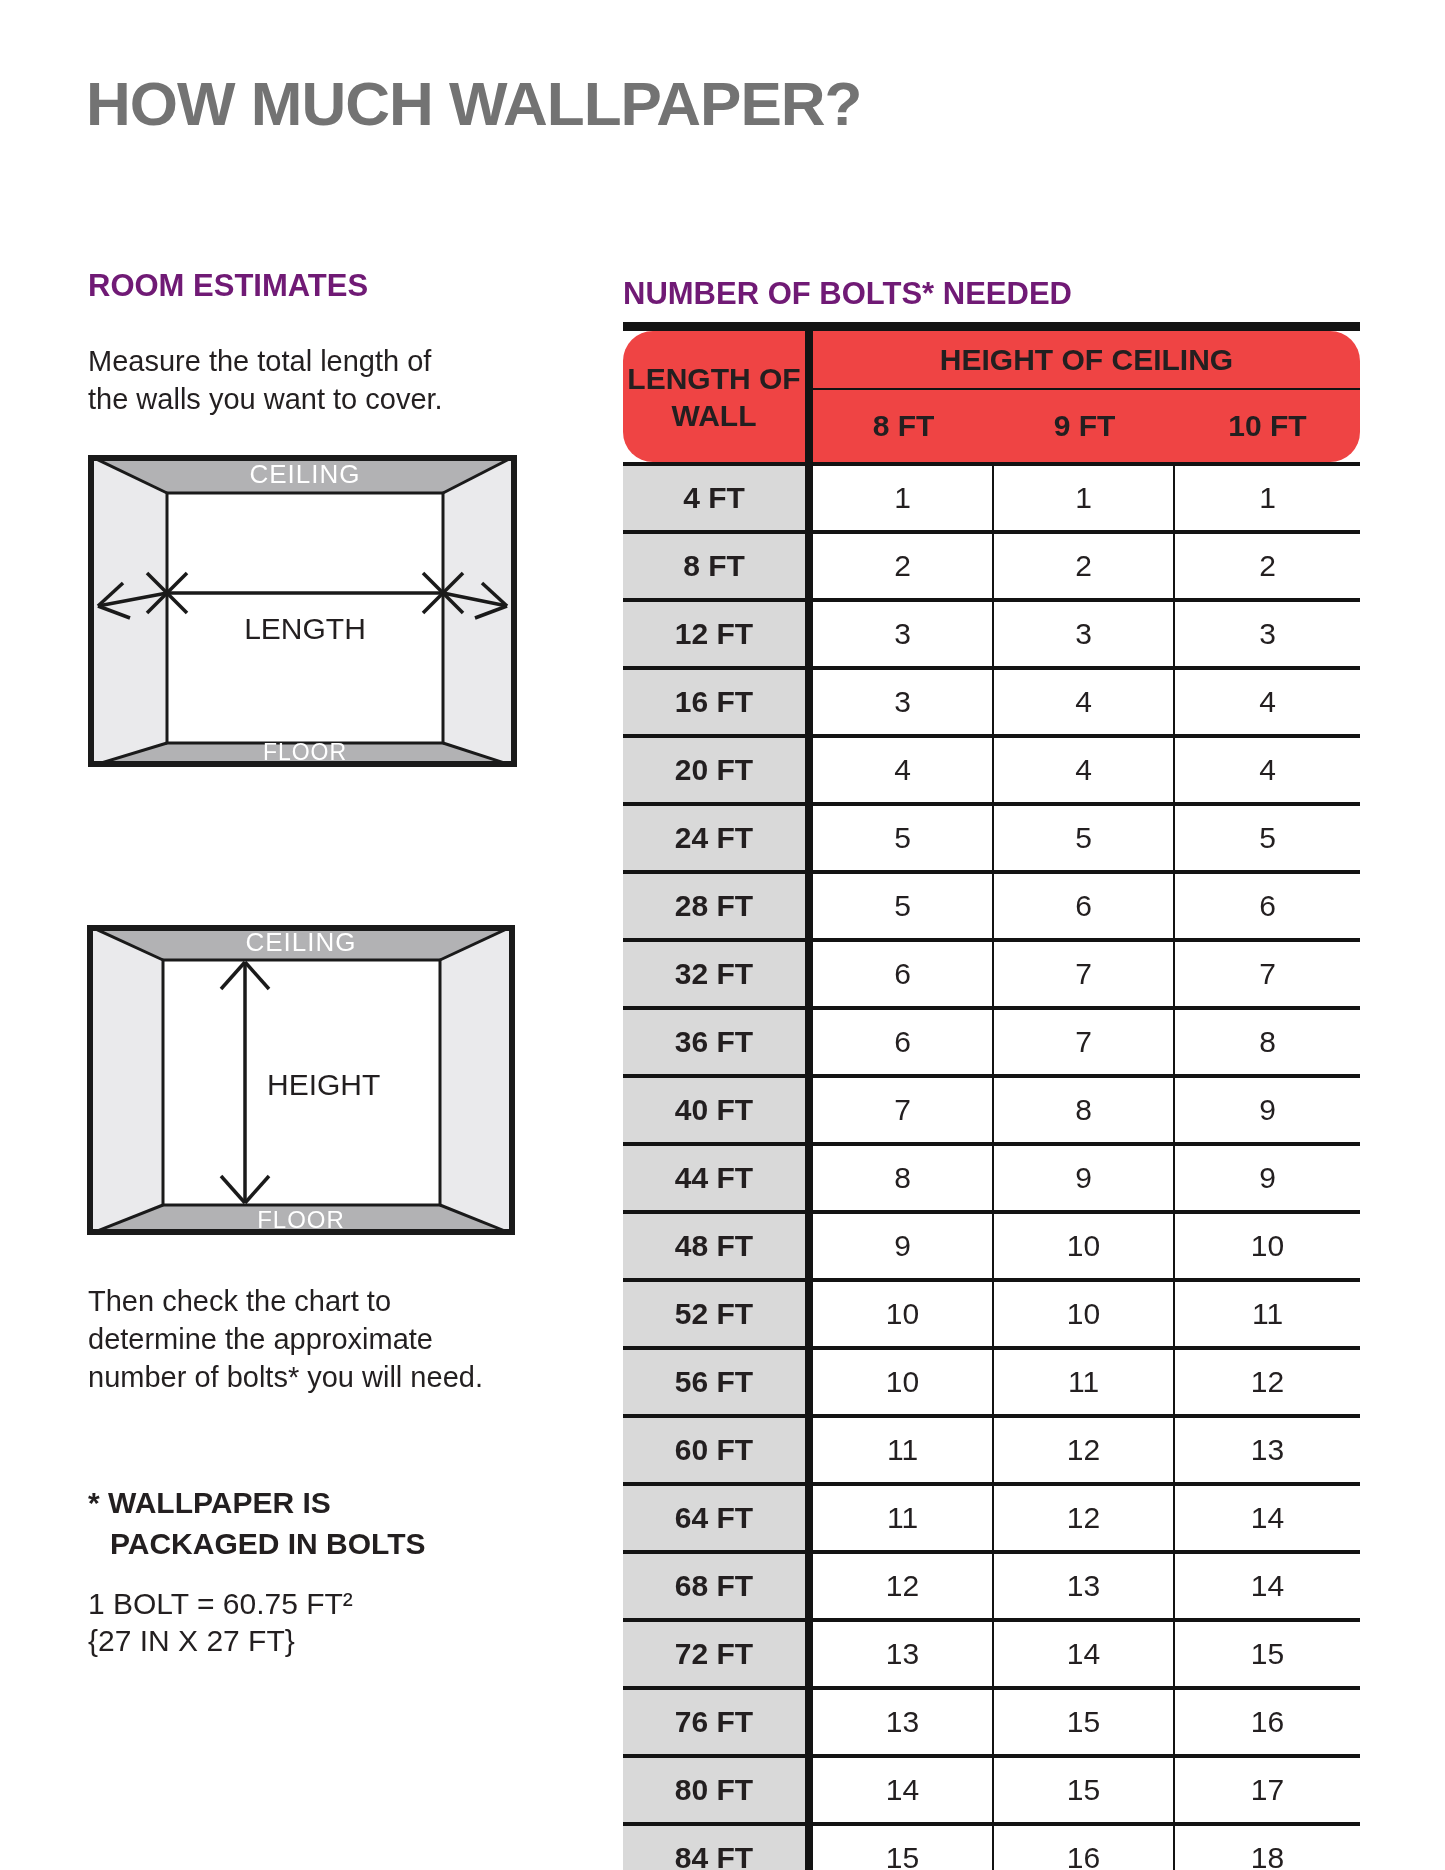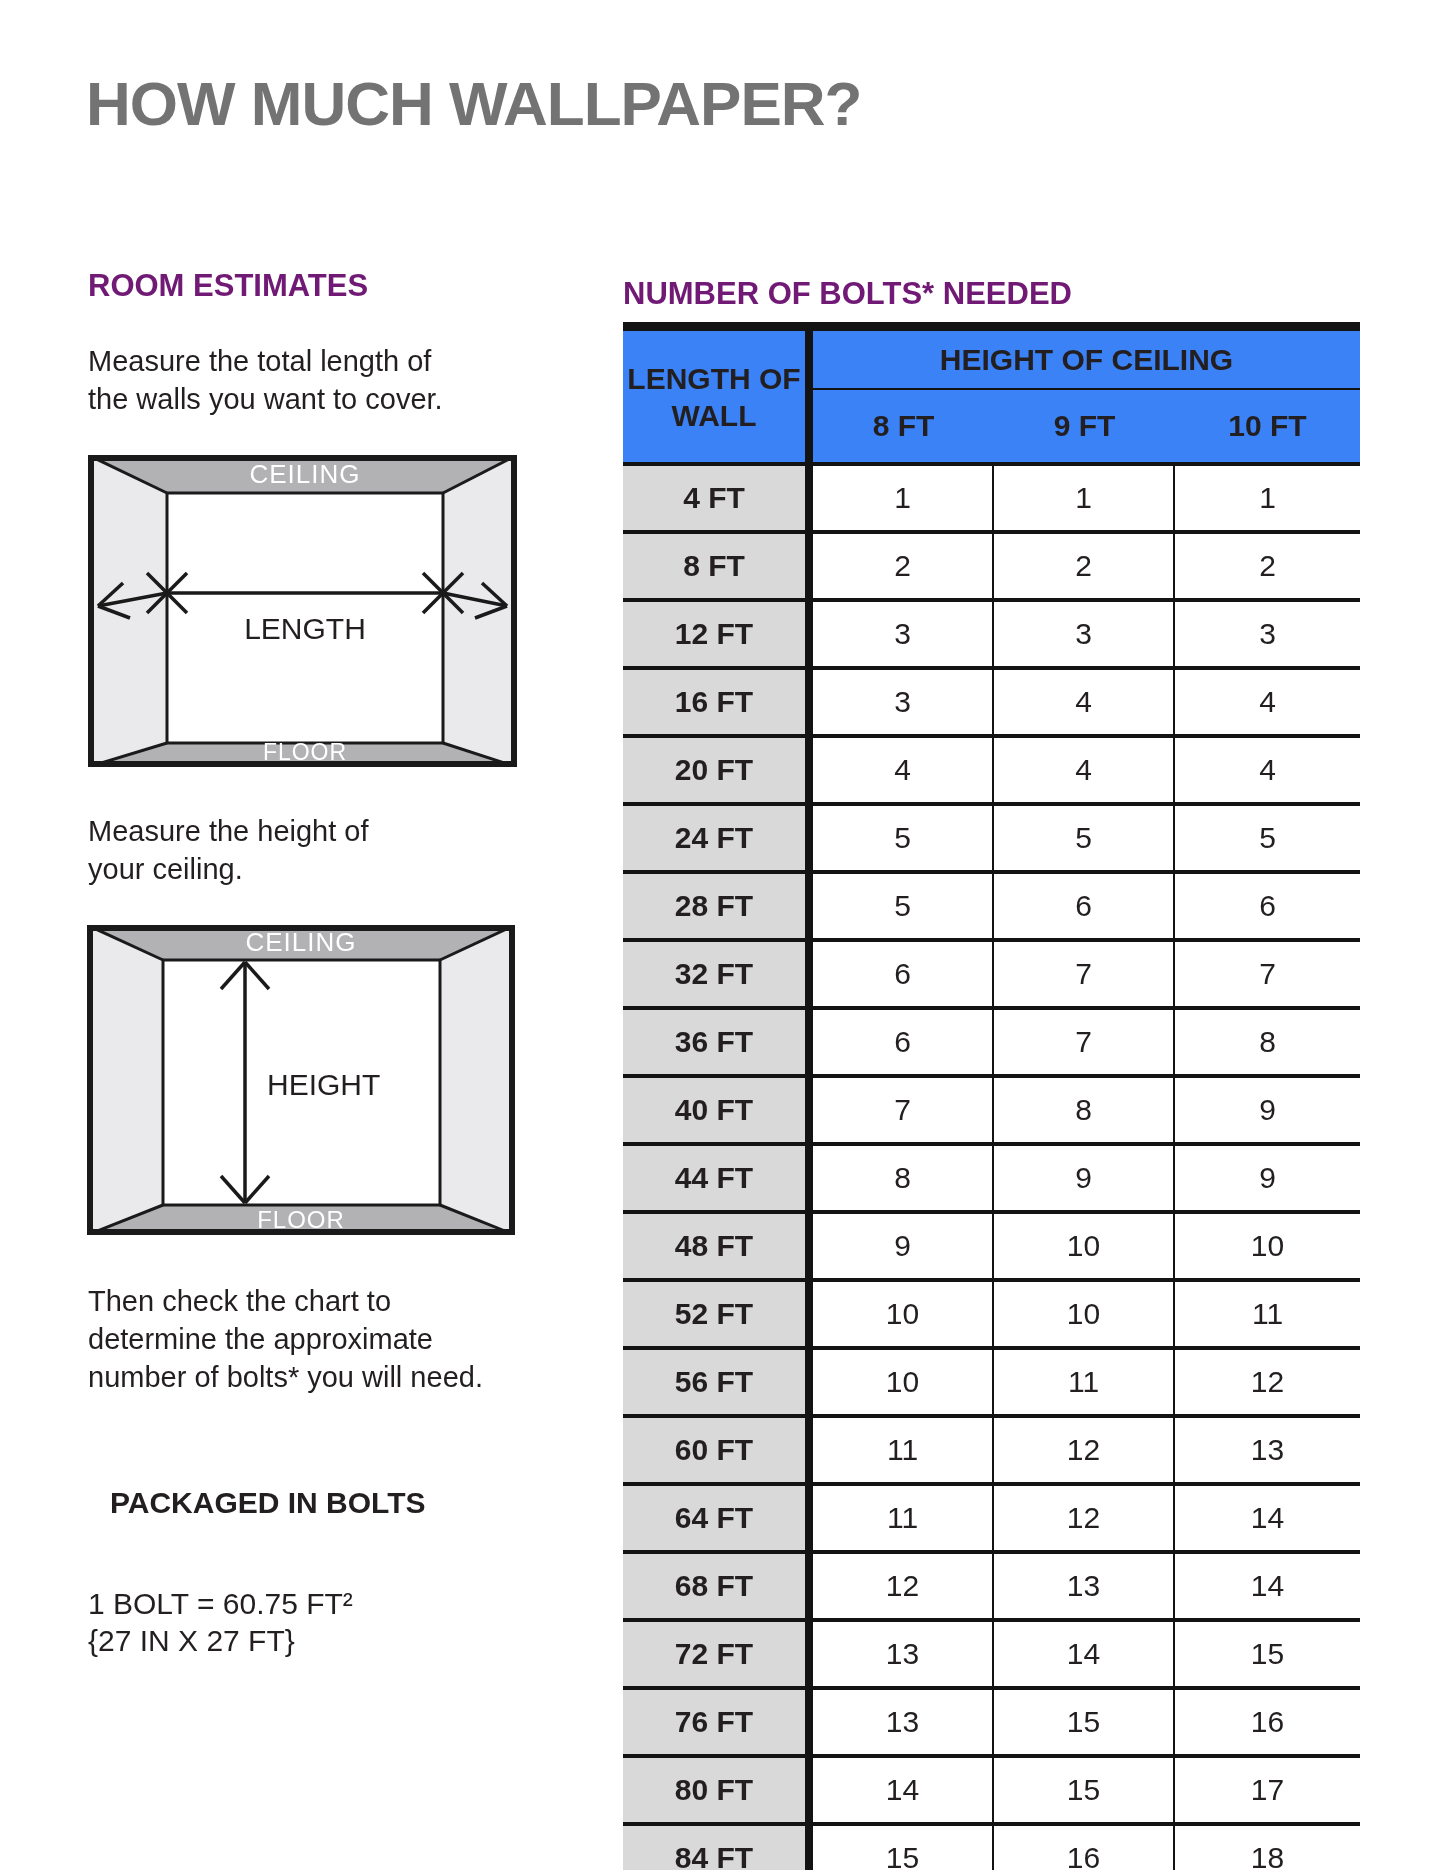--- a/index.html
+++ b/index.html
@@ -20,21 +20,21 @@
   .note-block .indent { padding-left:22px; }
   .bolt-block { position:absolute; left:88px; font-size:30px; font-weight:normal; line-height:37px; }
 
   .diagram { position:absolute; }
 
   
   #bolts-table { position:absolute; left:623px; top:322px; width:737px; }
   .tbar { height:9px; background:#131313; }
   .bbar { height:8px; background:#131313; }
   .stub { width:190px; height:8px; background:#dcdcdc; }
-  .thead { display:flex; background:#3b82f6; height:131px; }
+  .thead { display:flex; background:#ef4444; height:131px;border-radius:30px; }
   .th-left {
     width:190px; box-sizing:border-box; border-right:8px solid #131313;
     display:flex; align-items:center; justify-content:center; text-align:center;
     font-weight:bold; font-size:30px; line-height:37px;
   }
   .th-right { flex:1; display:flex; flex-direction:column; }
   .th-group { height:57px; display:flex; align-items:center; justify-content:center; font-weight:bold; font-size:30px; }
   .th-div { height:2px; background:#131313; }
   .th-cols { flex:1; display:flex; }
   .th-col { display:flex; align-items:center; justify-content:center; font-weight:bold; font-size:30px; }
@@ -90,24 +90,20 @@
       <line x1="355" y1="138" x2="419" y2="151"></line>
       <line x1="419" y1="151" x2="387" y2="163"></line>
       <line x1="419" y1="151" x2="394" y2="128"></line>
     </g>
     <rect x="3" y="3" width="423" height="306" fill="none" stroke="#1a1a1a" stroke-width="6"></rect>
     <text x="217" y="28" text-anchor="middle" font-size="26" letter-spacing="1" fill="#ffffff">CEILING</text>
     <text x="217" y="305" text-anchor="middle" font-size="23" letter-spacing="1" fill="#ffffff">FLOOR</text>
     <text x="217" y="184" text-anchor="middle" font-size="30" fill="#231f20">LENGTH</text>
   </svg>
 
-  <div class="para" style="top:812px;">
-    <div>Measure the height of</div>
-    <div>your ceiling.</div>
-  </div>
 
   <svg class="diagram" style="left:87px; top:925px;" width="428" height="310" viewBox="0 0 428 310">
     <rect x="0" y="0" width="428" height="310" fill="#ffffff"></rect>
     <polygon points="0,0 428,0 353,35 76,35" fill="#b2b2b4"></polygon>
     <polygon points="0,310 428,310 353,280 76,280" fill="#b2b2b4"></polygon>
     <polygon points="0,0 76,35 76,280 0,310" fill="#eaeaec"></polygon>
     <polygon points="428,0 353,35 353,280 428,310" fill="#eaeaec"></polygon>
     <g stroke="#1a1a1a" stroke-width="3">
       <line x1="0" y1="0" x2="76" y2="35"></line>
       <line x1="428" y1="0" x2="353" y2="35"></line>
@@ -128,20 +124,21 @@
     <text x="180" y="170" text-anchor="start" font-size="30" fill="#231f20">HEIGHT</text>
   </svg>
 
   <div class="para" style="top:1282px;">
     <div>Then check the chart to</div>
     <div>determine the approximate</div>
     <div>number of bolts* you will need.</div>
   </div>
 
   <div class="note-block" style="top:1482px;">
+    <div>* WALLPAPER IS</div>
     <div class="indent">PACKAGED IN BOLTS</div>
   </div>
 
   <div class="bolt-block" style="top:1585px;">
     <div>1 BOLT = 60.75 FT²</div>
     <div>{27 IN X 27 FT}</div>
   </div>
 
   <div id="bolts-table">
     <div class="tbar"></div>

